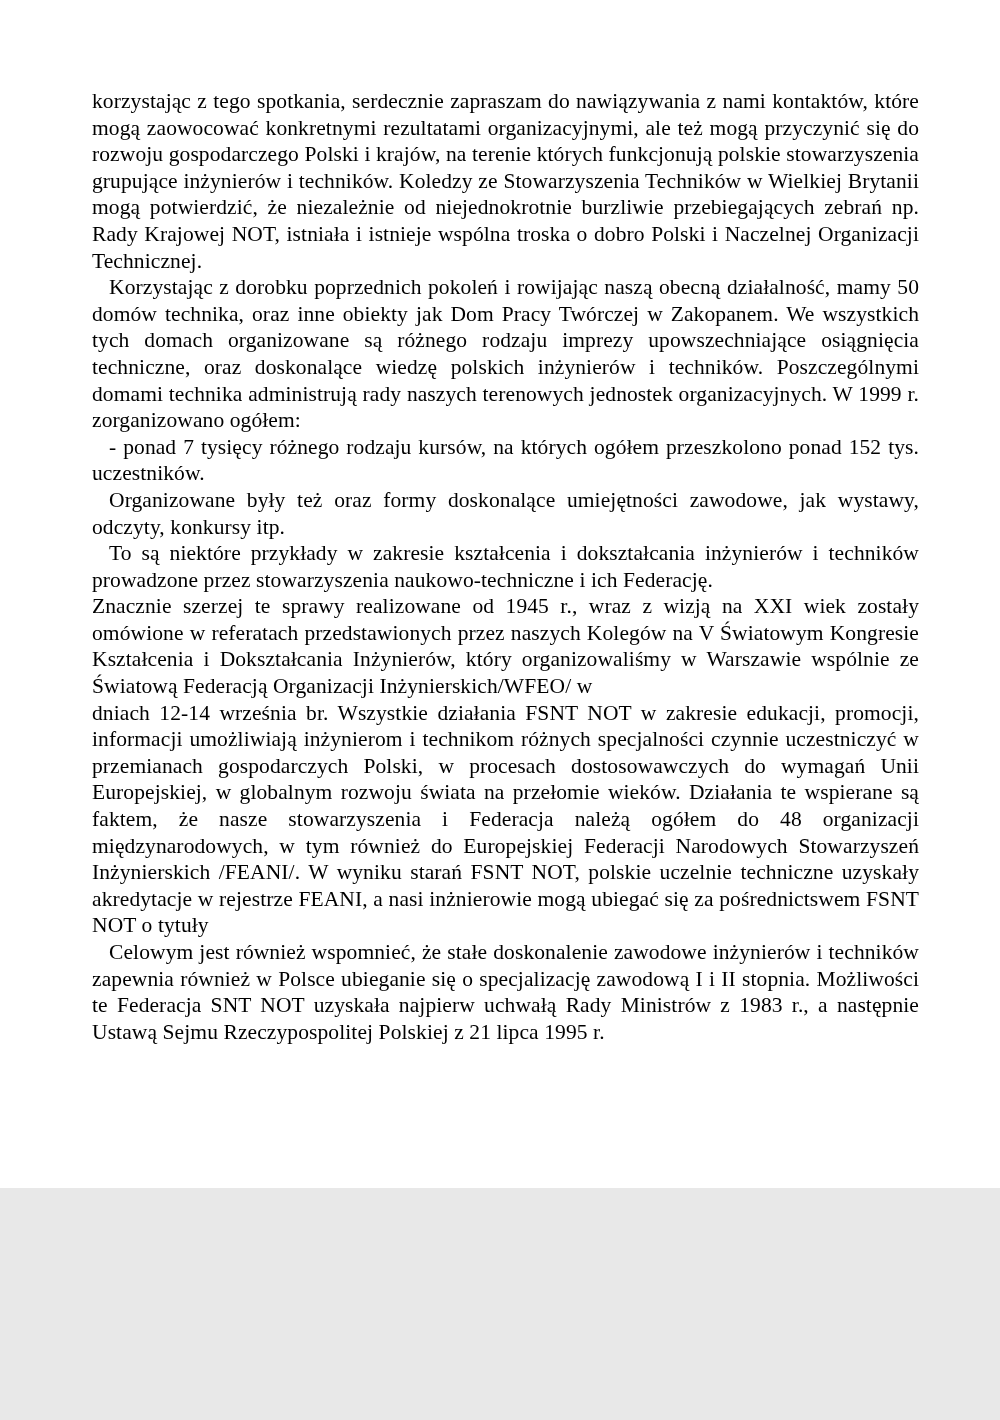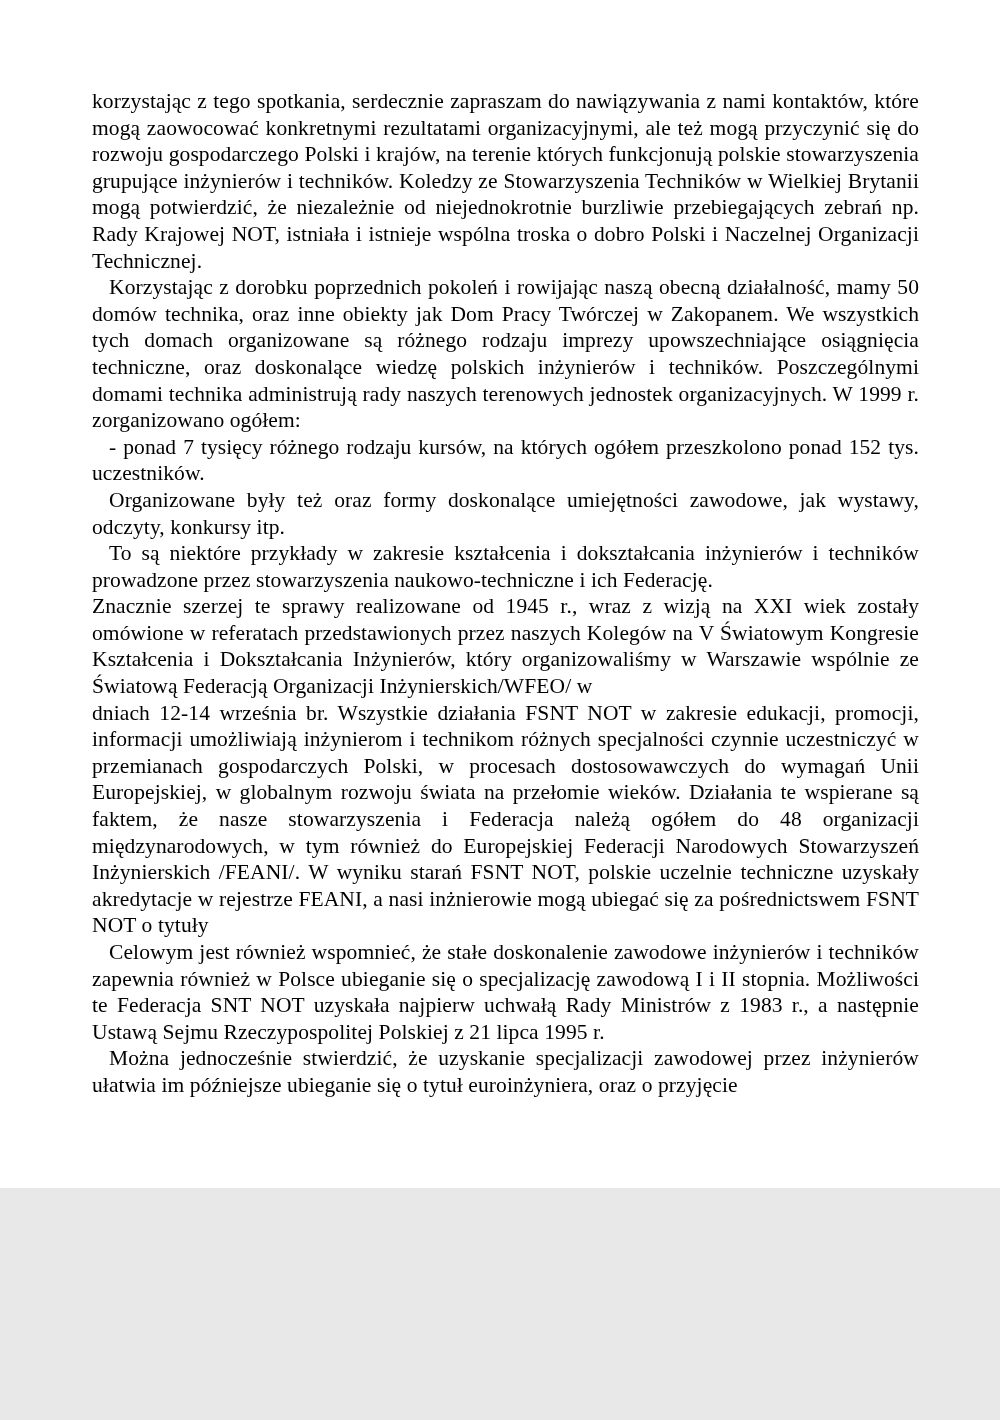--- a/index.html
+++ b/index.html
@@ -49,16 +49,15 @@
 <div class="page">
   <div class="text-block">
       <p class="indent-none">korzystając z tego spotkania, serdecznie zapraszam do nawiązywania z nami kontaktów, które mogą zaowocować konkretnymi rezultatami organizacyjnymi, ale też mogą przyczynić się do rozwoju gospodarczego Polski i krajów, na terenie których funkcjonują polskie stowarzyszenia grupujące inżynierów i techników. Koledzy ze Stowarzyszenia Techników w Wielkiej Brytanii mogą potwierdzić, że niezależnie od niejednokrotnie burzliwie przebiegających zebrań np. Rady Krajowej NOT, istniała i istnieje wspólna troska o dobro Polski i Naczelnej Organizacji Technicznej.</p>
       <p class="indent-small">Korzystając z dorobku poprzednich pokoleń i rowijając naszą obecną działalność, mamy 50 domów technika, oraz inne obiekty jak Dom Pracy Twórczej w Zakopanem. We wszystkich tych domach organizowane są różnego rodzaju imprezy upowszechniające osiągnięcia techniczne, oraz doskonalące wiedzę polskich inżynierów i techników. Poszczególnymi domami technika administrują rady naszych terenowych jednostek organizacyjnych.  W 1999 r. zorganizowano ogółem:</p>
       <p class="indent-small">- ponad 7 tysięcy różnego rodzaju kursów, na których ogółem przeszkolono ponad 152 tys. uczestników.</p>
       <p class="indent-small">Organizowane były też oraz formy doskonalące umiejętności zawodowe, jak wystawy, odczyty, konkursy itp.</p>
       <p class="indent-small">To są niektóre przykłady w zakresie kształcenia i dokształcania inżynierów i techników prowadzone przez stowarzyszenia naukowo-techniczne i ich Federację.</p>
       <p class="indent-none">Znacznie szerzej te sprawy realizowane od 1945 r., wraz z wizją na XXI wiek zostały omówione w referatach  przedstawionych przez naszych Kolegów na V Światowym Kongresie Kształcenia i Dokształcania Inżynierów, który organizowaliśmy w Warszawie wspólnie ze Światową Federacją Organizacji Inżynierskich/WFEO/ w</p>
       <p class="indent-none">dniach 12-14 września br. Wszystkie działania FSNT NOT w zakresie edukacji, promocji, informacji umożliwiają inżynierom i technikom różnych specjalności czynnie uczestniczyć w przemianach gospodarczych Polski, w procesach dostosowawczych do wymagań Unii Europejskiej, w globalnym rozwoju świata na przełomie wieków.  Działania te wspierane są faktem, że nasze stowarzyszenia i Federacja należą ogółem do 48 organizacji międzynarodowych, w tym również do Europejskiej Federacji Narodowych Stowarzyszeń Inżynierskich /FEANI/.  W wyniku starań FSNT NOT, polskie uczelnie techniczne uzyskały akredytacje w rejestrze FEANI, a nasi inżnierowie mogą ubiegać się za pośrednictswem FSNT NOT o tytuły</p>
       <p class="indent-small">Celowym jest również wspomnieć, że stałe doskonalenie zawodowe inżynierów i techników zapewnia również w Polsce ubieganie się o specjalizację zawodową I i II stopnia.  Możliwości te Federacja SNT NOT uzyskała najpierw uchwałą Rady Ministrów z 1983 r., a następnie Ustawą Sejmu Rzeczypospolitej Polskiej z 21 lipca 1995 r.</p>
-      <p class="indent-small">Można jednocześnie stwierdzić, że uzyskanie specjalizacji zawodowej przez inżynierów ułatwia im późniejsze ubieganie się o tytuł euroinżyniera, oraz o przyjęcie</p>
     </div>
   <div class="page-number">23</div>
 </div>
 
 </body></html>

